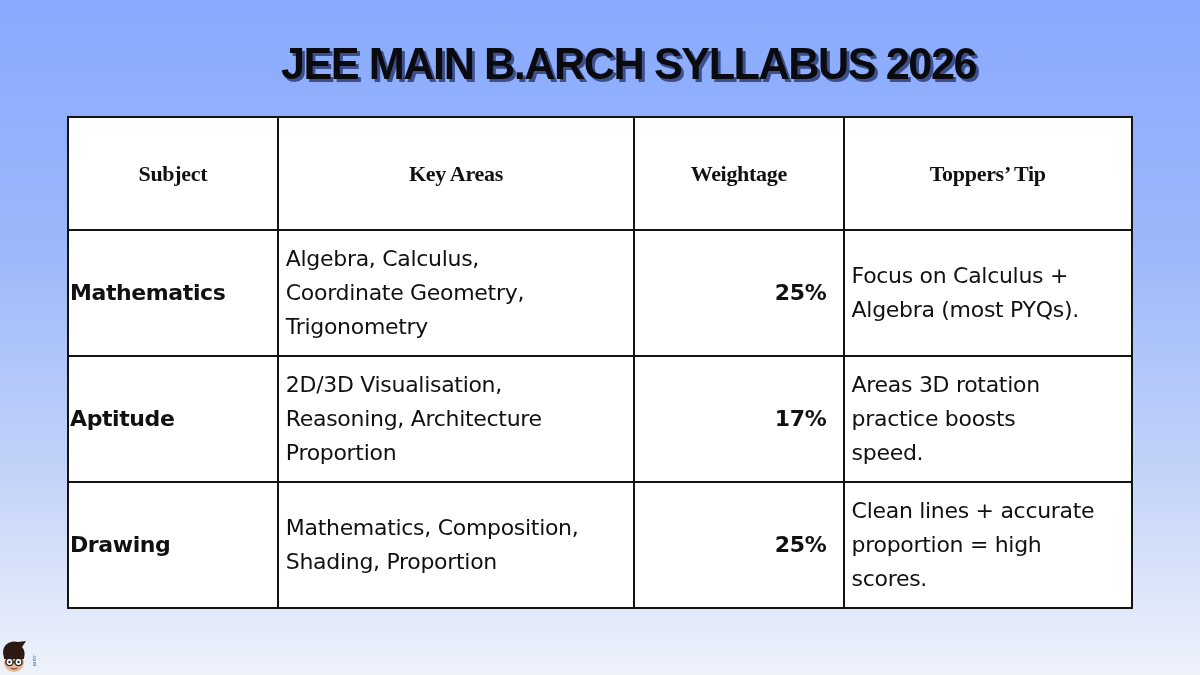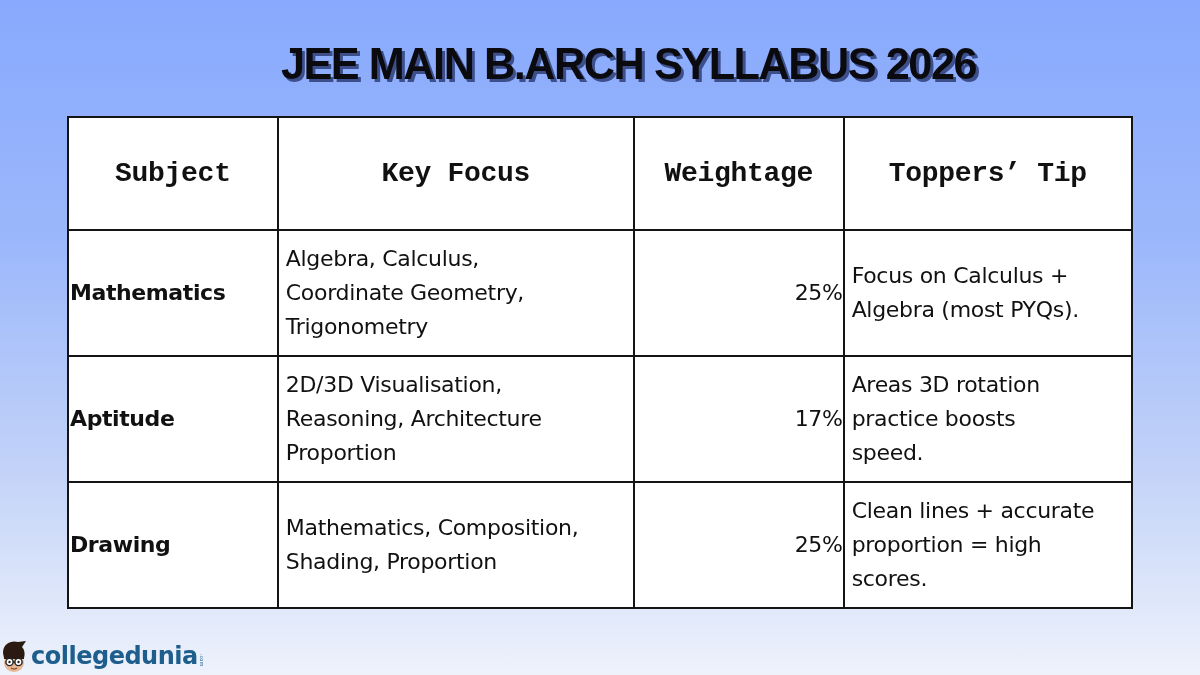--- a/index.html
+++ b/index.html
@@ -16,28 +16,28 @@
     transform: scaleX(0.96);
   }
   table.syllabus {
     position: absolute; left: 67px; top: 116px; width: 1066px; height: 491px;
     border-collapse: collapse; background: #ffffff;
   }
   table.syllabus td, table.syllabus th {
     border: 2px solid #141414; color: #111;
   }
   th {
-    font-family: Liberation Mono, monospace; font-weight: 700; font-size: 28px;
+    font-family: Liberation Serif, serif; font-weight: 700; font-size: 22px;
     height: 109px; text-align: center; vertical-align: middle;
     letter-spacing: -0.3px;
   }
   td { height: 122px; vertical-align: middle; font-size: 22px; line-height: 34px; }
   td.subject { font-weight: 700; letter-spacing: -0.4px; }
   td.areas { padding-left: 7px; padding-right: 6px; font-weight: 400; letter-spacing: -0.3px; }
-  td.weight { text-align: right; font-weight: 400; padding-right: 0; letter-spacing: -0.3px; }
+  td.weight { text-align: right; font-weight: 700; padding-right: 16px; letter-spacing: -0.3px; }
   td.tip { padding-left: 7px; padding-right: 6px; letter-spacing: -0.3px; }
   col.c1 { width: 210px; } col.c2 { width: 357px; } col.c3 { width: 210px; } col.c4 { width: 289px; }
   .logo { position: absolute; left: 0; top: 638px; height: 36px; display: flex; align-items: center; }
   .logo-mascot { width: 28px; height: 34px; position: relative; margin-right: 3px; }
   .logo-text {
     font-family: "DejaVu Sans", sans-serif; font-weight: 700; font-size: 24px;
     color: #1d5e8c; letter-spacing: -0.5px;
   }
   .logo-dotcom { font-size: 5px; color: #1d5e8c; writing-mode: vertical-rl; margin-left: 1px; margin-top: 8px; }
 </style>
@@ -49,21 +49,21 @@
 <table class="syllabus">
   <colgroup>
       <col class="c1">
       <col class="c2">
       <col class="c3">
       <col class="c4">
     </colgroup>
   <thead>
     <tr>
       <th>Subject</th>
-      <th>Key Focus</th>
+      <th>Key Areas</th>
       <th>Weightage</th>
       <th>Toppers’ Tip</th>
     </tr>
   </thead>
   <tbody>
     <tr>
       <td class="subject">Mathematics</td>
       <td class="areas">
         <div>Algebra, Calculus,</div>
         <div>Coordinate Geometry,</div>
@@ -112,15 +112,14 @@
       <ellipse cx="14" cy="24" rx="10" ry="9" fill="#e8b894"></ellipse>
       <path d="M4 17 C8 12 18 12 24 16 L24 20 L4 20 Z" fill="#2a1a12"></path>
       <circle cx="9.5" cy="23" r="3.6" fill="#fff" stroke="#222" stroke-width="1.4"></circle>
       <circle cx="18.5" cy="23" r="3.6" fill="#fff" stroke="#222" stroke-width="1.4"></circle>
       <line x1="13.1" y1="23" x2="14.9" y2="23" stroke="#222" stroke-width="1.3"></line>
       <circle cx="9.5" cy="23" r="1.2" fill="#222"></circle>
       <circle cx="18.5" cy="23" r="1.2" fill="#222"></circle>
       <path d="M11 29 Q14 31 17 29" stroke="#7a3b2a" stroke-width="1.2" fill="none"></path>
     </svg>
   </span>
-  <span class="logo-text">collegedunia</span>
   <span class="logo-dotcom">.com</span>
 </div>
 
 </body></html>

